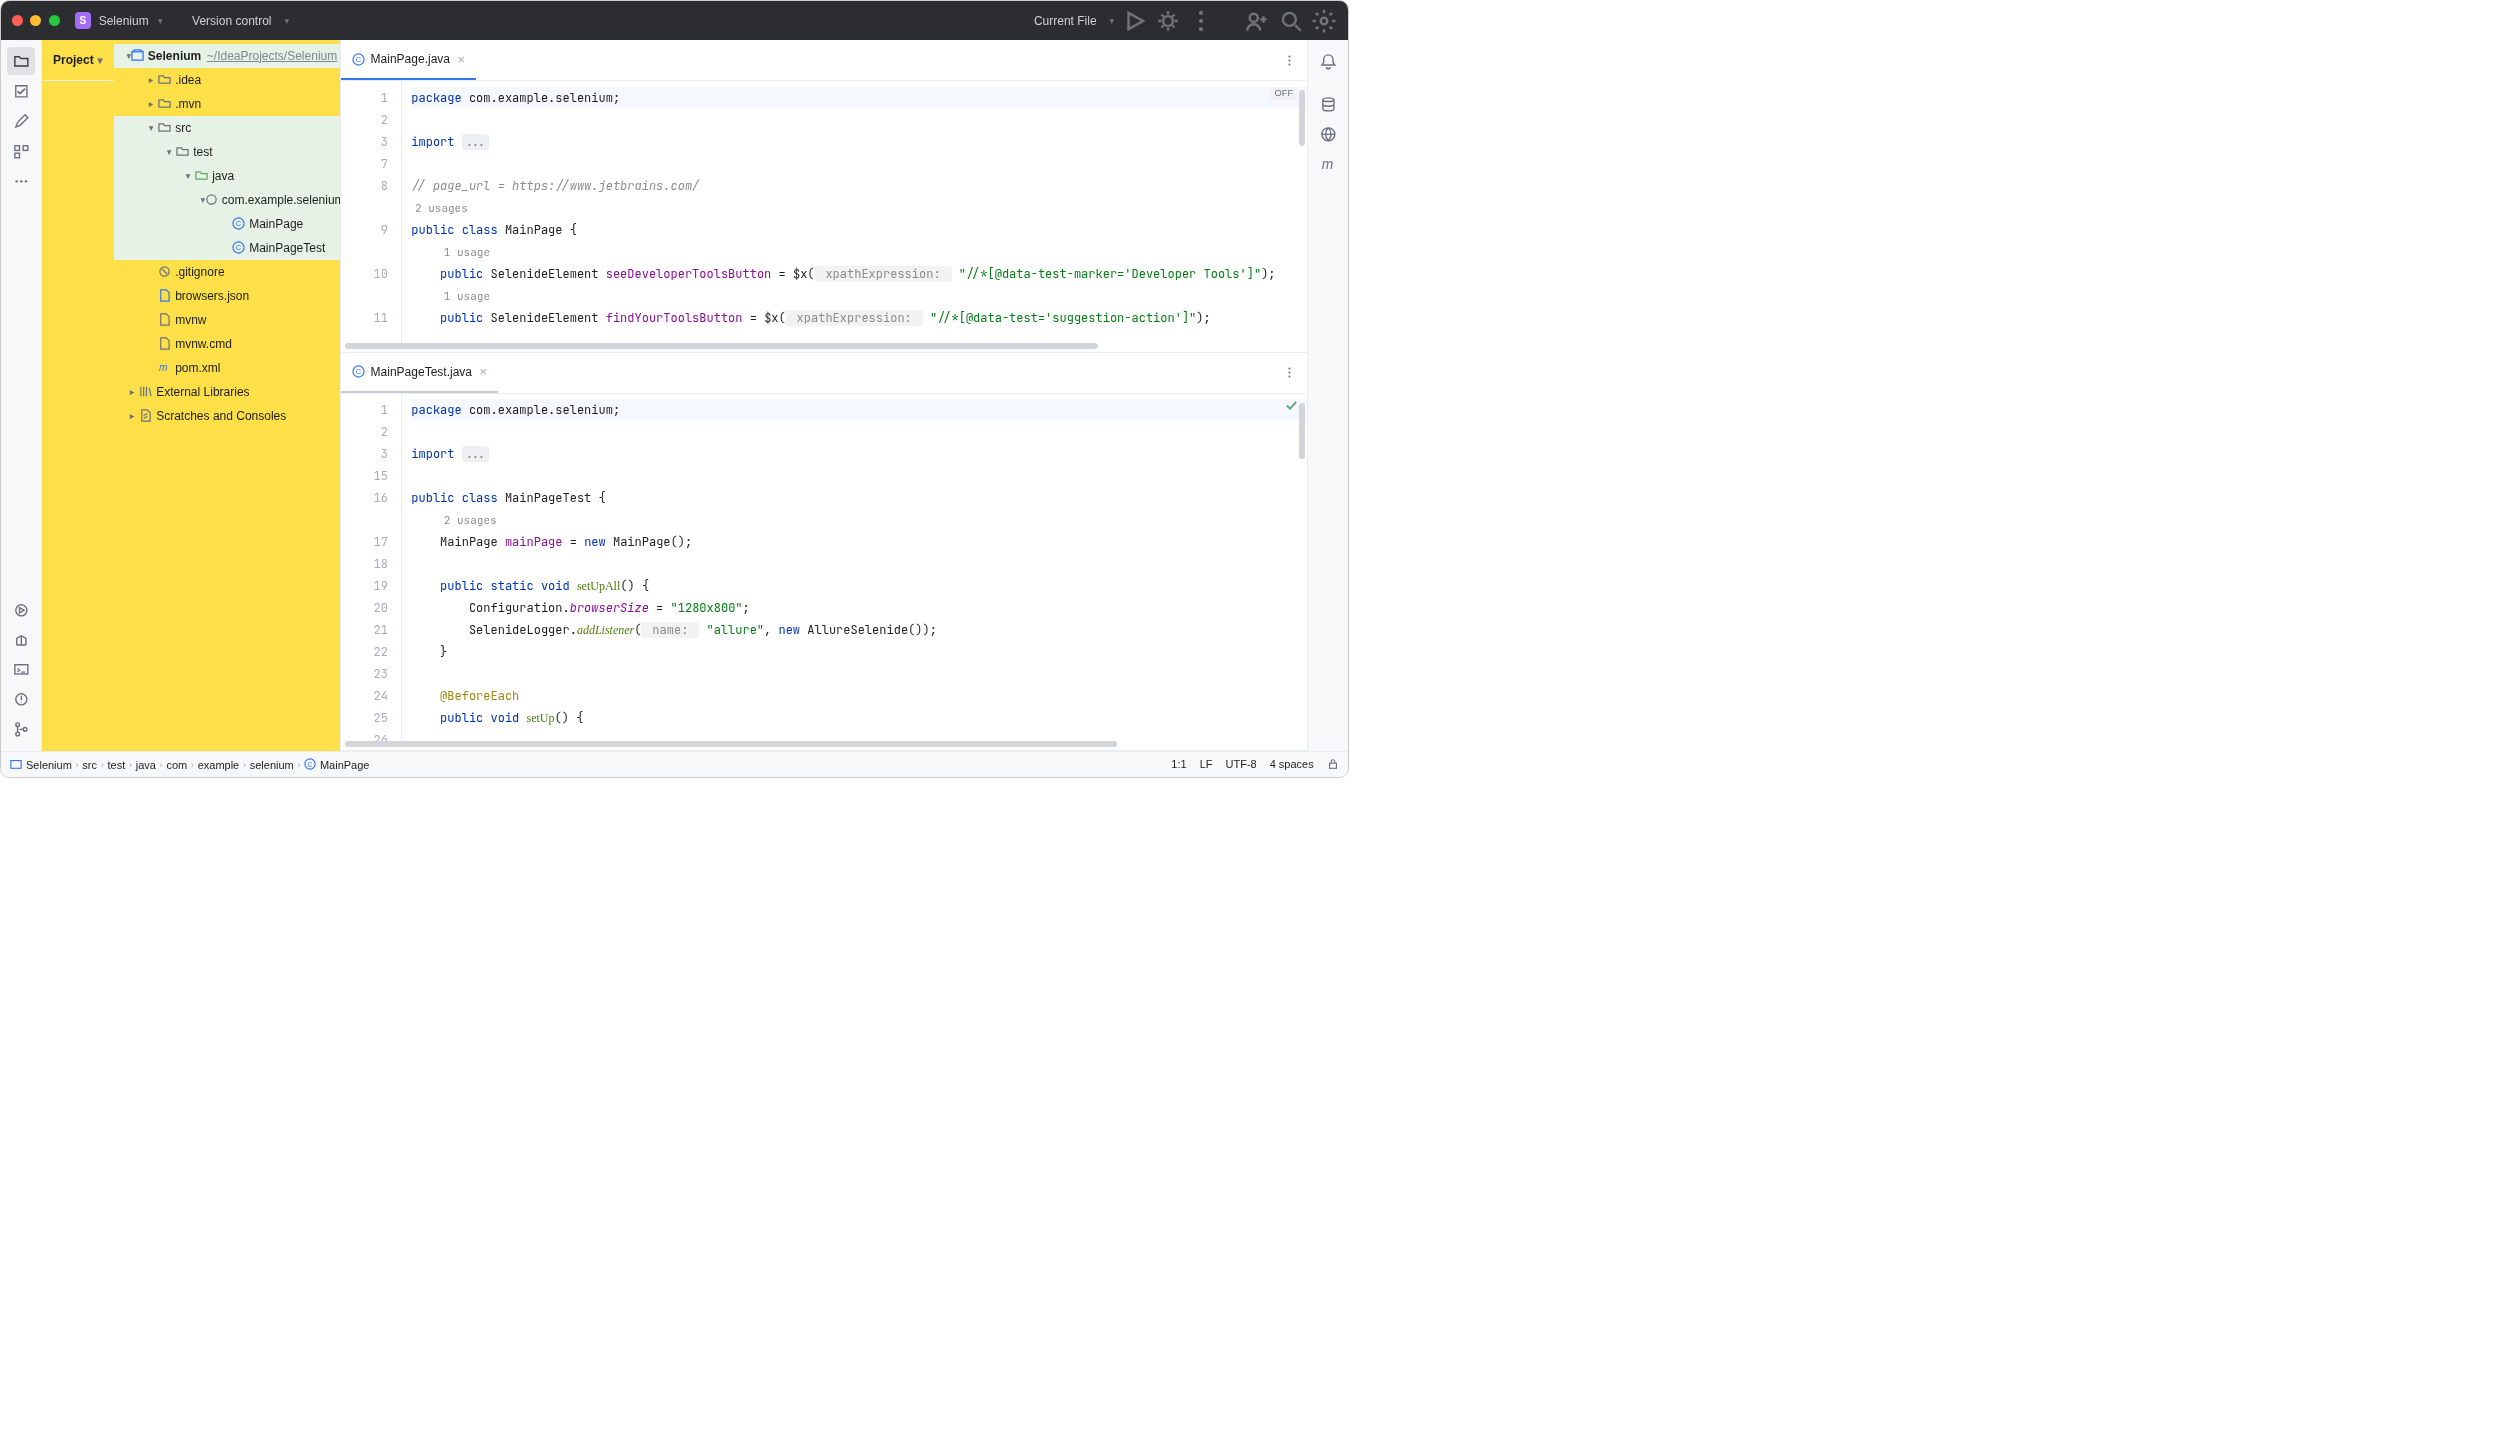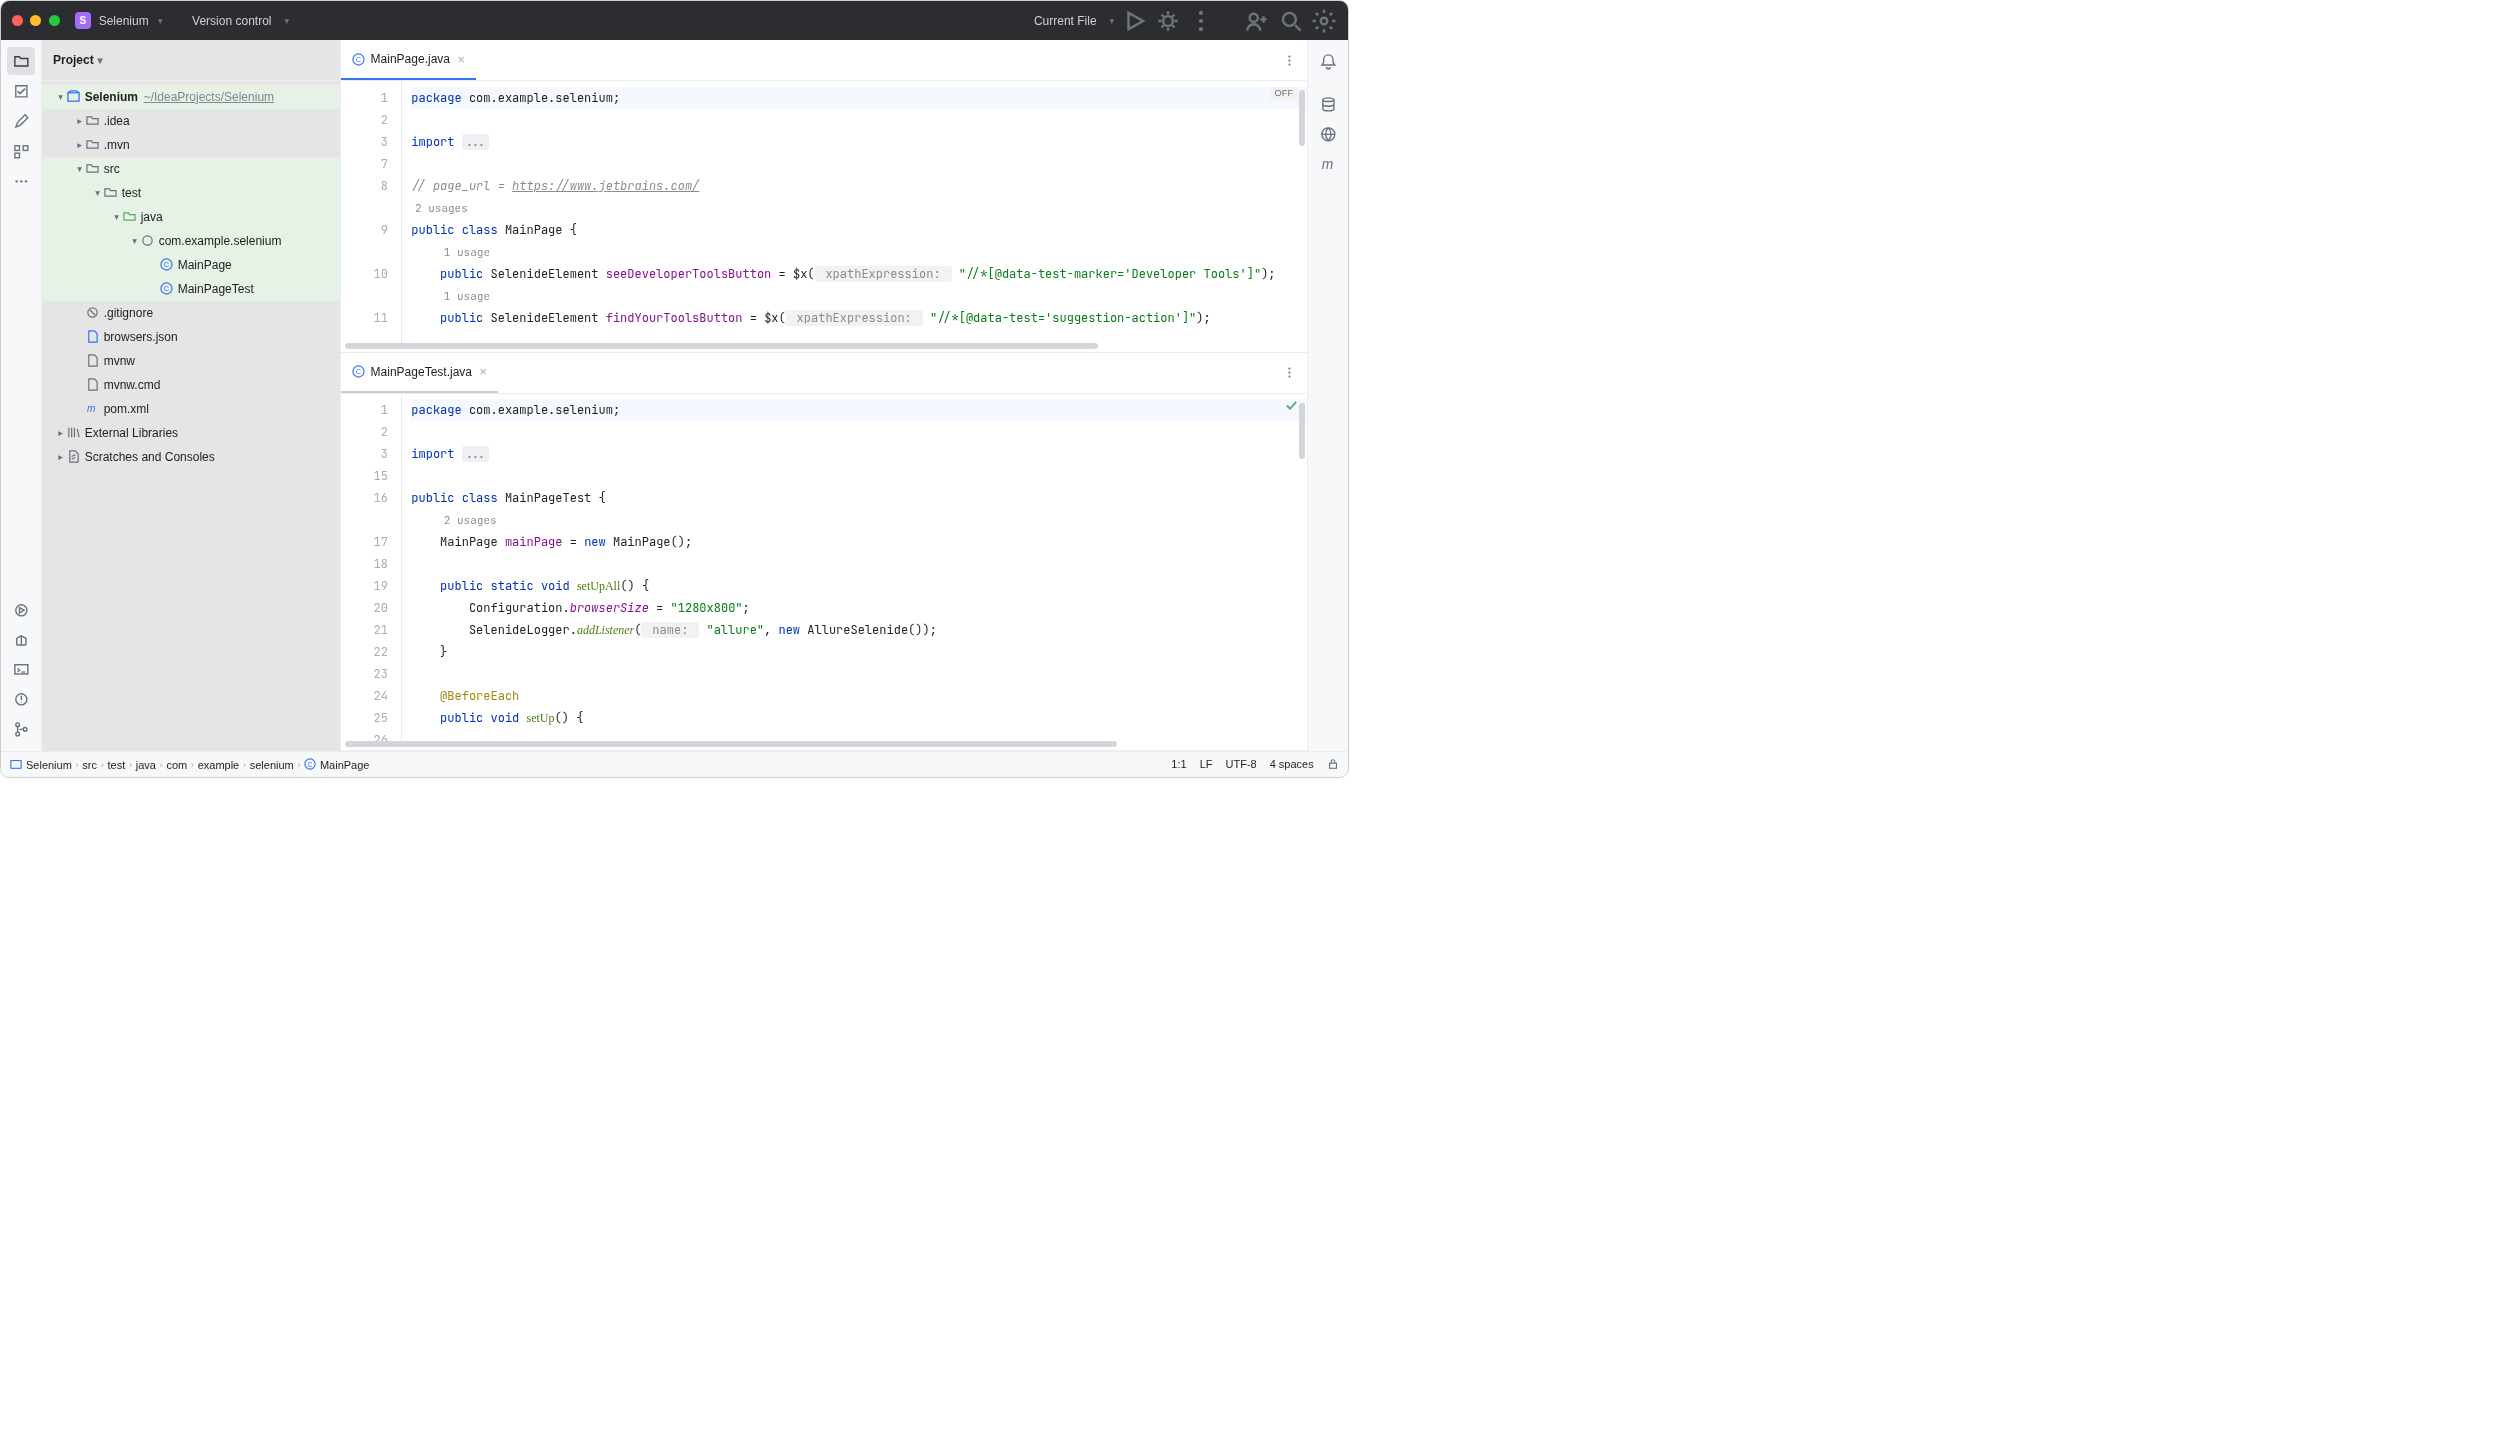--- a/index.html
+++ b/index.html
@@ -87,24 +87,23 @@
   display:flex; align-items:center; justify-content:center;
   color: #6c707e;
   border-radius: 3.7px;
   cursor: pointer;
 }
 .right-strip .tool svg { width: 16.7px; height: 16.7px; }
 
 
 .project-panel {
   width: 299px;
-  background: #e5e5e5;
+  background: #fde047;
   border-right: 0.9px solid #ebecf0;
   display: flex;
-  flex-direction: column;
 }
 .project-header {
   height: 41px;
   display: flex;
   align-items: center;
   padding: 0 11px;
   font-weight: 600;
   color: #1e1e1e;
   border-bottom: 0.9px solid #ebecf0;
 }
@@ -186,21 +185,21 @@
   flex: 1;
   padding: 5.6px 0 5.6px 9.3px;
   overflow: auto;
   position: relative;
 }
 .code .line { height: 22px; line-height: 22px; white-space: pre; }
 .code .cursor-line { background: #f5f8fe; }
 .kw { color: #0033b3; }
 .str { color: #067d17; }
 .comment { color: #8c8c8c; font-style: italic; }
-.url { text-decoration: underline; }
+.url { }
 .field { color: #871094; }
 .method { color: #4d7c0f; font-family: Liberation Serif, serif; }
 .annot { color: #9e880d; }
 .hint { color: #8c8c8c; background: #f2f2f2; padding: 0 3.7px; border-radius: 2.8px; font-style: normal; }
 .usage { color: #8c8c8c; font-size: 11px; padding-left: 3.7px; }
 .off-badge { position: absolute; top: 5.6px; right: 9.3px; background: #f2f2f2; color:#6c707e; font-size:9.3px; padding:1.9px 4.6px; border-radius:2.8px; font-family: -apple-system, sans-serif; }
 .ok-badge { position: absolute; top: 5.6px; right: 9.3px; color:#59a869; }
 .hscroll { height: 9.3px; background: transparent; position: relative; }
 .hscroll .thumb { position:absolute; height: 6.5px; background: #d3d5db; border-radius: 3.7px; }
 .vscroll { position:absolute; right:1.9px; top:9.3px; width:6.5px; height:56px; background:#d3d5db; border-radius:3.7px; }

